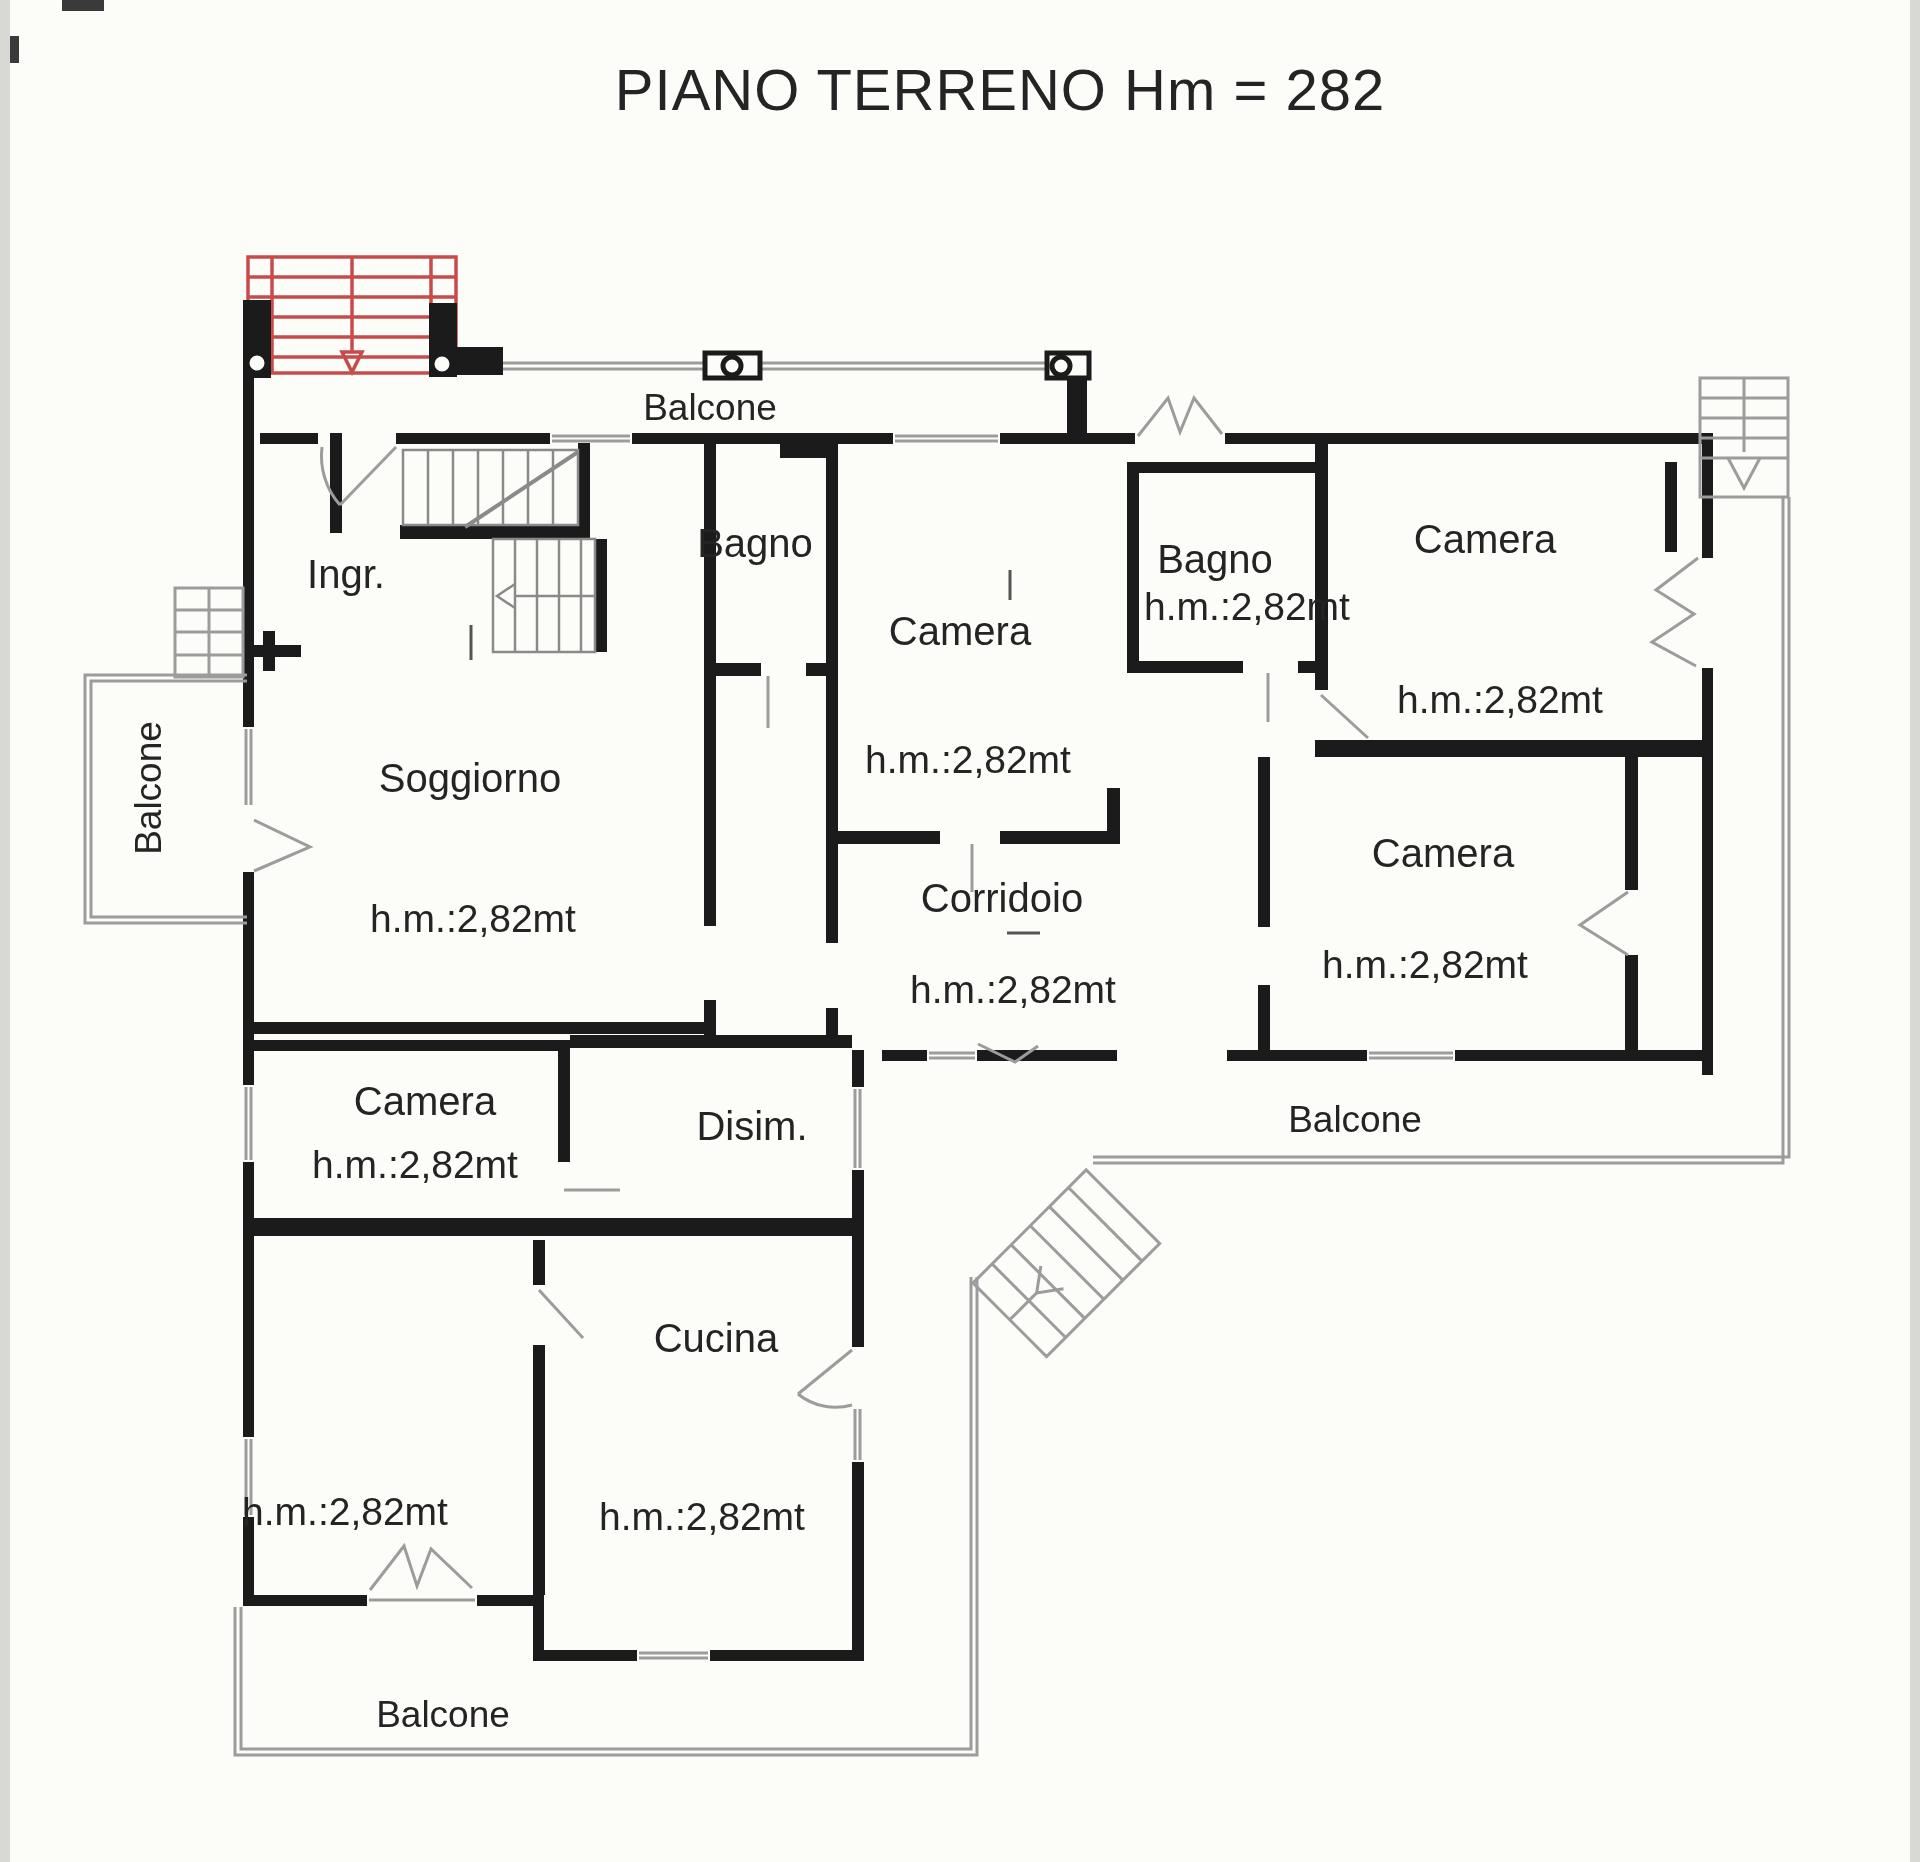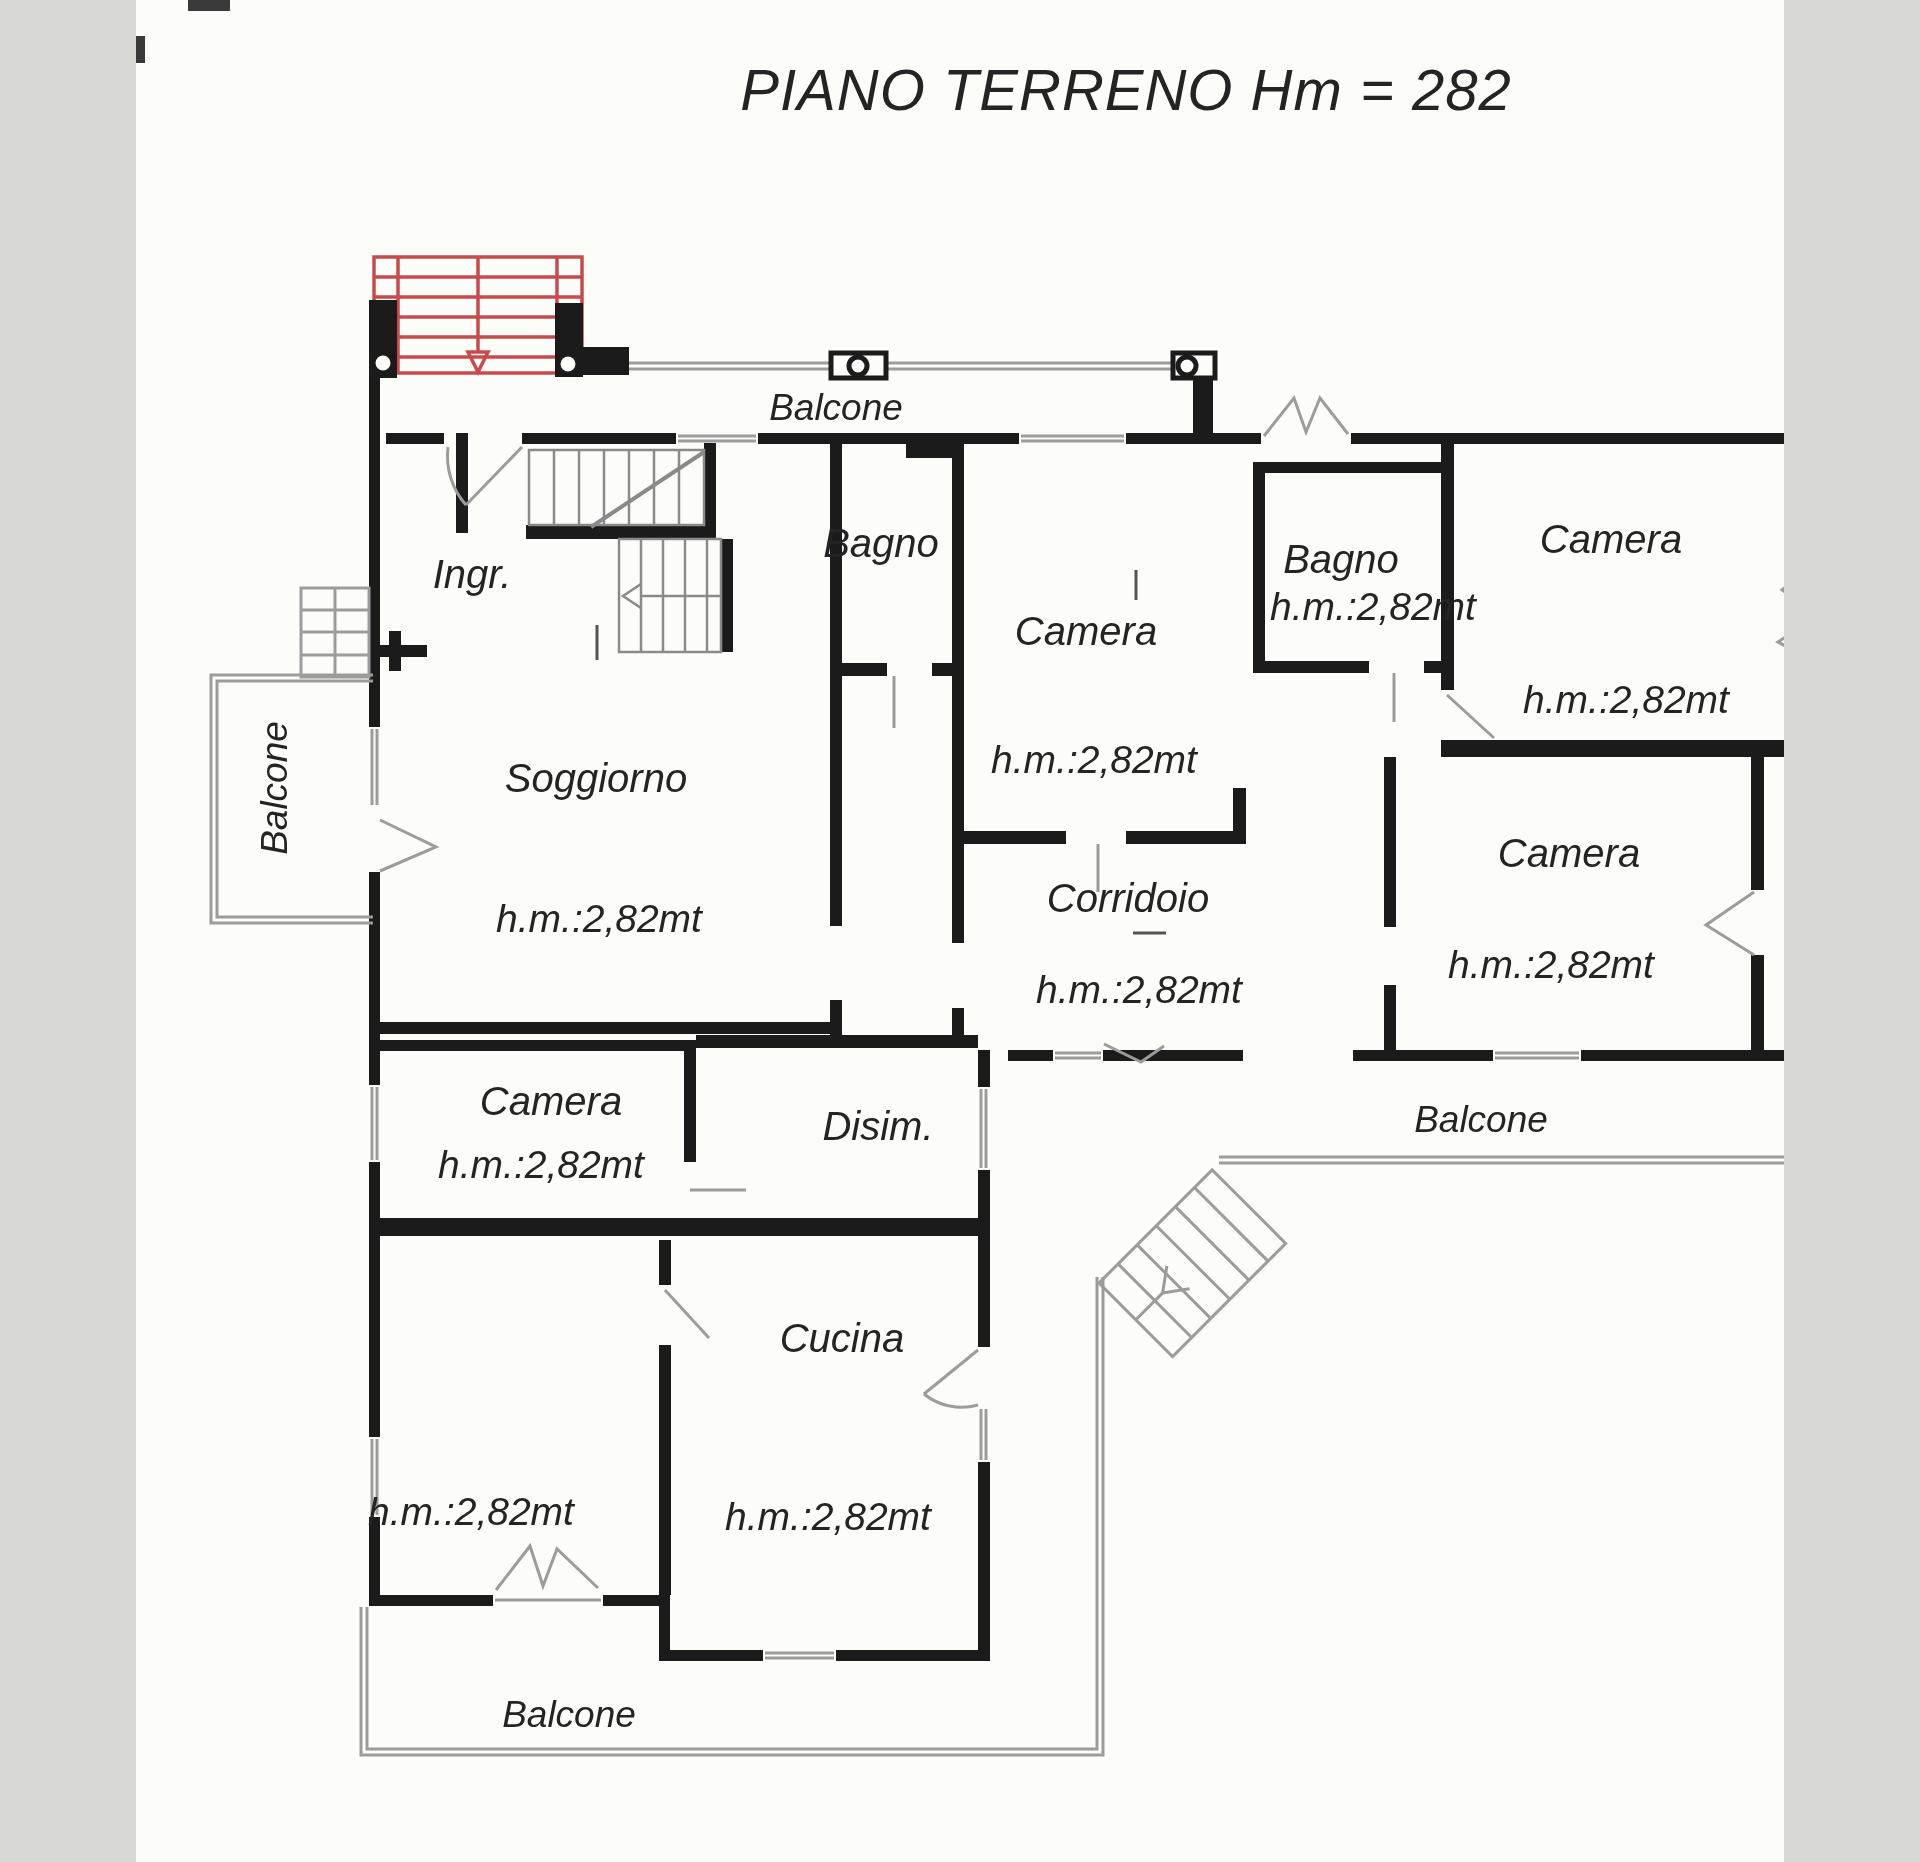--- a/index.html
+++ b/index.html
@@ -1,17 +1,17 @@
 <!DOCTYPE html>
 <html><head>
 <meta charset="utf-8">
 <style>
   html,body{margin:0;padding:0;background:#d8d8d4;}
-  #page{position:relative;width:1648px;height:1862px;background:#fcfcf9;margin:0 auto;overflow:hidden;
-        font-family:"Liberation Sans","DejaVu Sans",sans-serif;font-style:italic;}
+  #page{position:relative;width:1900px;height:1862px;background:#fcfcf9;margin:0 auto;overflow:hidden;
+        font-family:"Liberation Sans","DejaVu Sans",sans-serif;}
   svg{position:absolute;left:0;top:0;display:block;}
   text{fill:#242424;font-family:"Liberation Sans","DejaVu Sans",sans-serif;}
   .t-title{font-size:58px;letter-spacing:1px;}
   .t-room{font-size:40px;}
   .t-h{font-size:39px;}
   .t-balc{font-size:37px;}
 </style>
 </head>
 <body>
 

